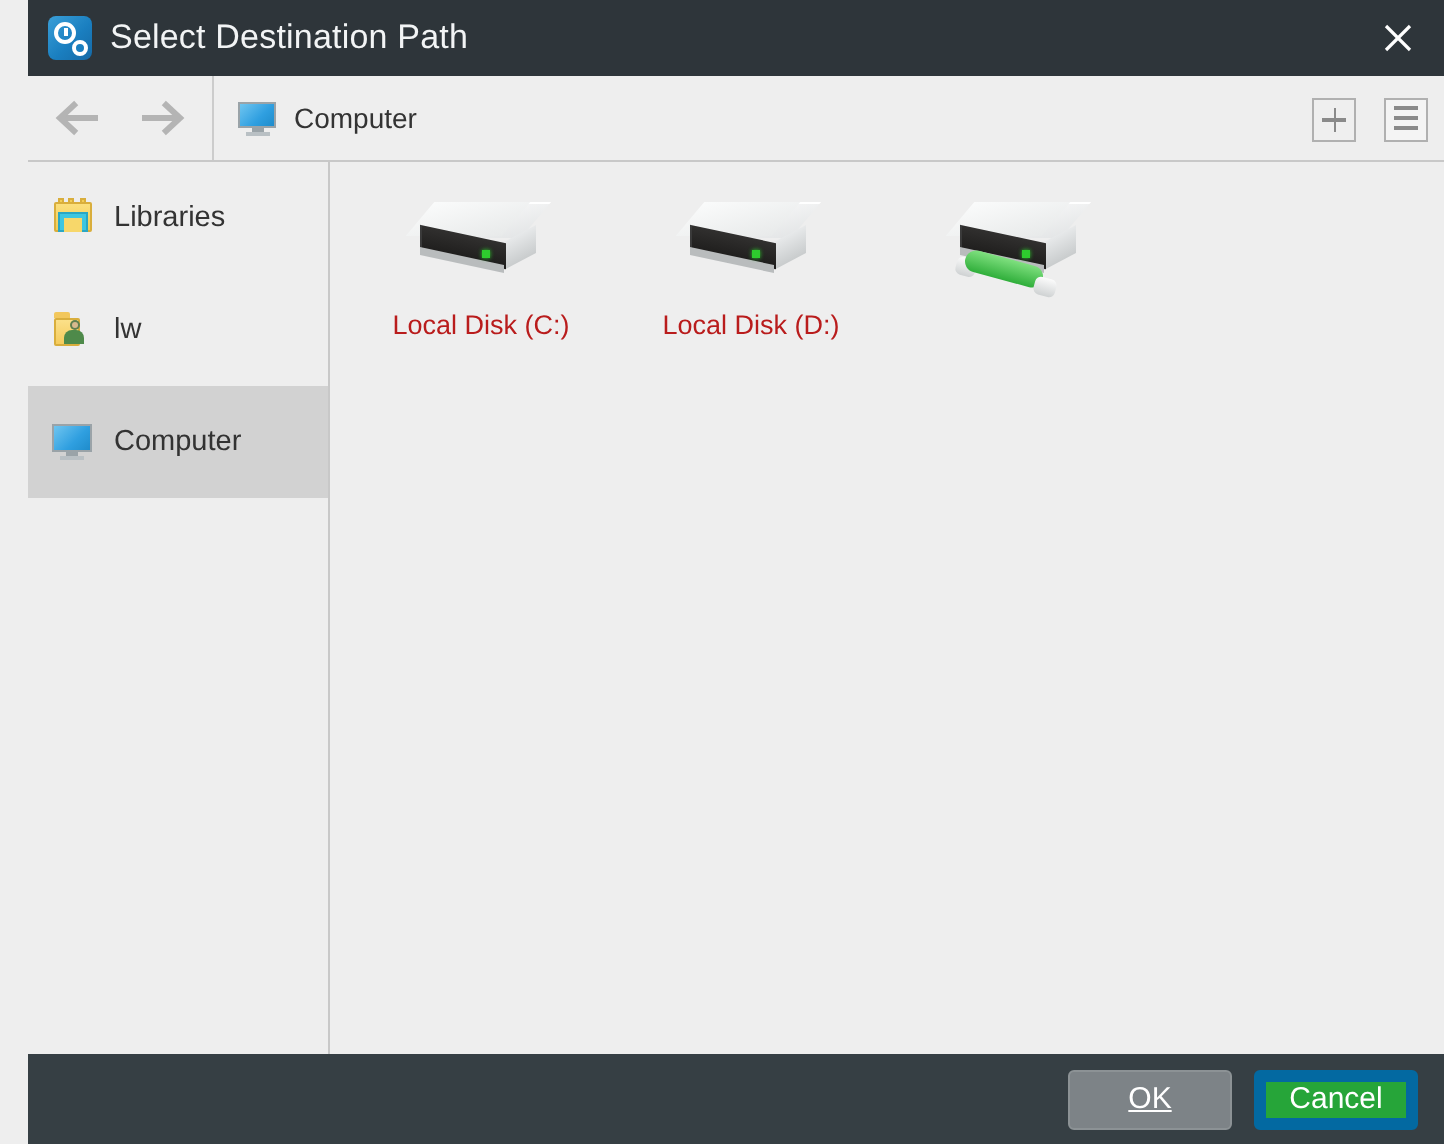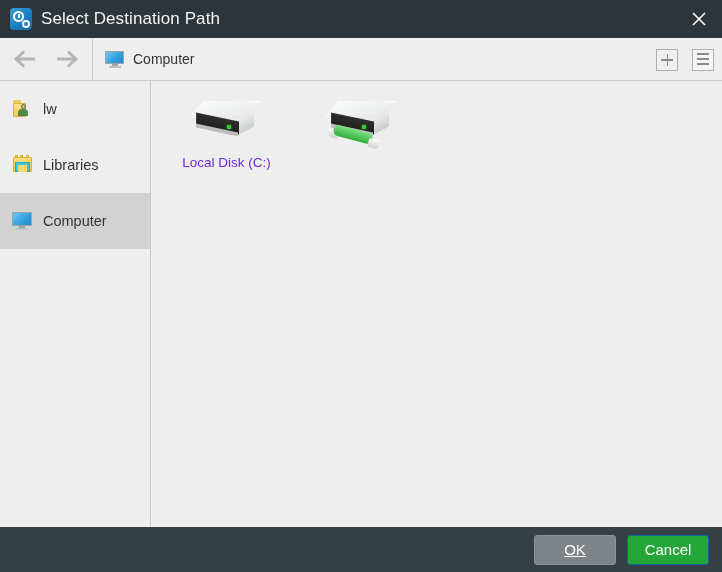--- a/index.html
+++ b/index.html
@@ -15,20 +15,21 @@
     -webkit-font-smoothing: antialiased;
   }
   .dialog {
     position: relative;
     width: 722px;
     height: 572px;
     background: #eeeeee;
     display: flex;
     flex-direction: column;
     box-sizing: border-box;
+    padding-left: 14px;
   }
 
   
   .titlebar {
     position: relative;
     height: 38px;
     background: #2e353a;
     display: flex;
     align-items: center;
     flex: 0 0 auto;
@@ -332,21 +333,21 @@
     width: 135px;
     height: 105px;
     display: flex;
     flex-direction: column;
     align-items: center;
     box-sizing: border-box;
     padding-top: 6px;
   }
   .cell .label {
     font-size: 13.5px;
-    color: #6d28d9;
+    color: #b91c1c;
     text-align: center;
     margin-top: 10px;
     white-space: nowrap;
     overflow: hidden;
     max-width: 132px;
   }
 
   
   .drive {
     position: relative;
@@ -466,21 +467,21 @@
     box-sizing: border-box;
   }
   .btn.ok {
     background: #7d8387;
     margin-right: 11px;
     border: 1px solid #8c9295;
     text-decoration: underline;
   }
   .btn.cancel {
     background: #26a539;
-    border: 1px solid #0369a1;
+    border: 6px solid #0369a1;
   }
 </style>
 </head>
 <body>
 
 <div class="dialog">
 
   <div class="titlebar">
     <div class="title-icon">
       <div class="clock"></div>
@@ -523,44 +524,44 @@
         <div class="row"></div>
         <div class="row"></div>
         <div class="row"></div>
       </div>
     </div>
   </div>
 
   <div class="body">
 
     <div class="sidebar">
-
-      <div class="side-item">
-        <div class="side-ico ico-userfolder">
-          <div class="tab"></div>
-          <div class="body-f"></div>
-          <div class="torso"></div>
-          <div class="head"></div>
-          <div class="face"></div>
-        </div>
-        <div class="side-label">lw</div>
-      </div>
 
       <div class="side-item">
         <div class="side-ico ico-lib">
           <div class="notch1"></div>
             <div class="notch2"></div>
             <div class="notch3"></div>
           <div class="outer"></div>
           <div class="band"></div>
           <div class="inner"></div>
         </div>
         <div class="side-label">Libraries</div>
       </div>
 
+      <div class="side-item">
+        <div class="side-ico ico-userfolder">
+          <div class="tab"></div>
+          <div class="body-f"></div>
+          <div class="torso"></div>
+          <div class="head"></div>
+          <div class="face"></div>
+        </div>
+        <div class="side-label">lw</div>
+      </div>
+
       <div class="side-item selected">
         <div class="side-ico ico-mon">
           <div class="screen"></div>
           <div class="stand"></div>
           <div class="base"></div>
         </div>
         <div class="side-label">Computer</div>
       </div>
 
 
@@ -574,20 +575,31 @@
             <div class="top"></div>
               <div class="topcap"></div>
             <div class="side"></div>
               <div class="front"></div>
             <div class="bottom"></div>
               <div class="led"></div>
           </div>
           <div class="label">Local Disk (C:)</div>
         </div>
 
+        <div class="cell">
+          <div class="drive">
+            <div class="top"></div>
+              <div class="topcap"></div>
+            <div class="side"></div>
+              <div class="front"></div>
+            <div class="bottom"></div>
+              <div class="led"></div>
+          </div>
+          <div class="label">Local Disk (D:)</div>
+        </div>
 
 
 
         <div class="cell">
           <div class="drive network">
             <div class="top"></div>
               <div class="topcap"></div>
             <div class="side"></div>
               <div class="front"></div>
             <div class="bottom"></div>

